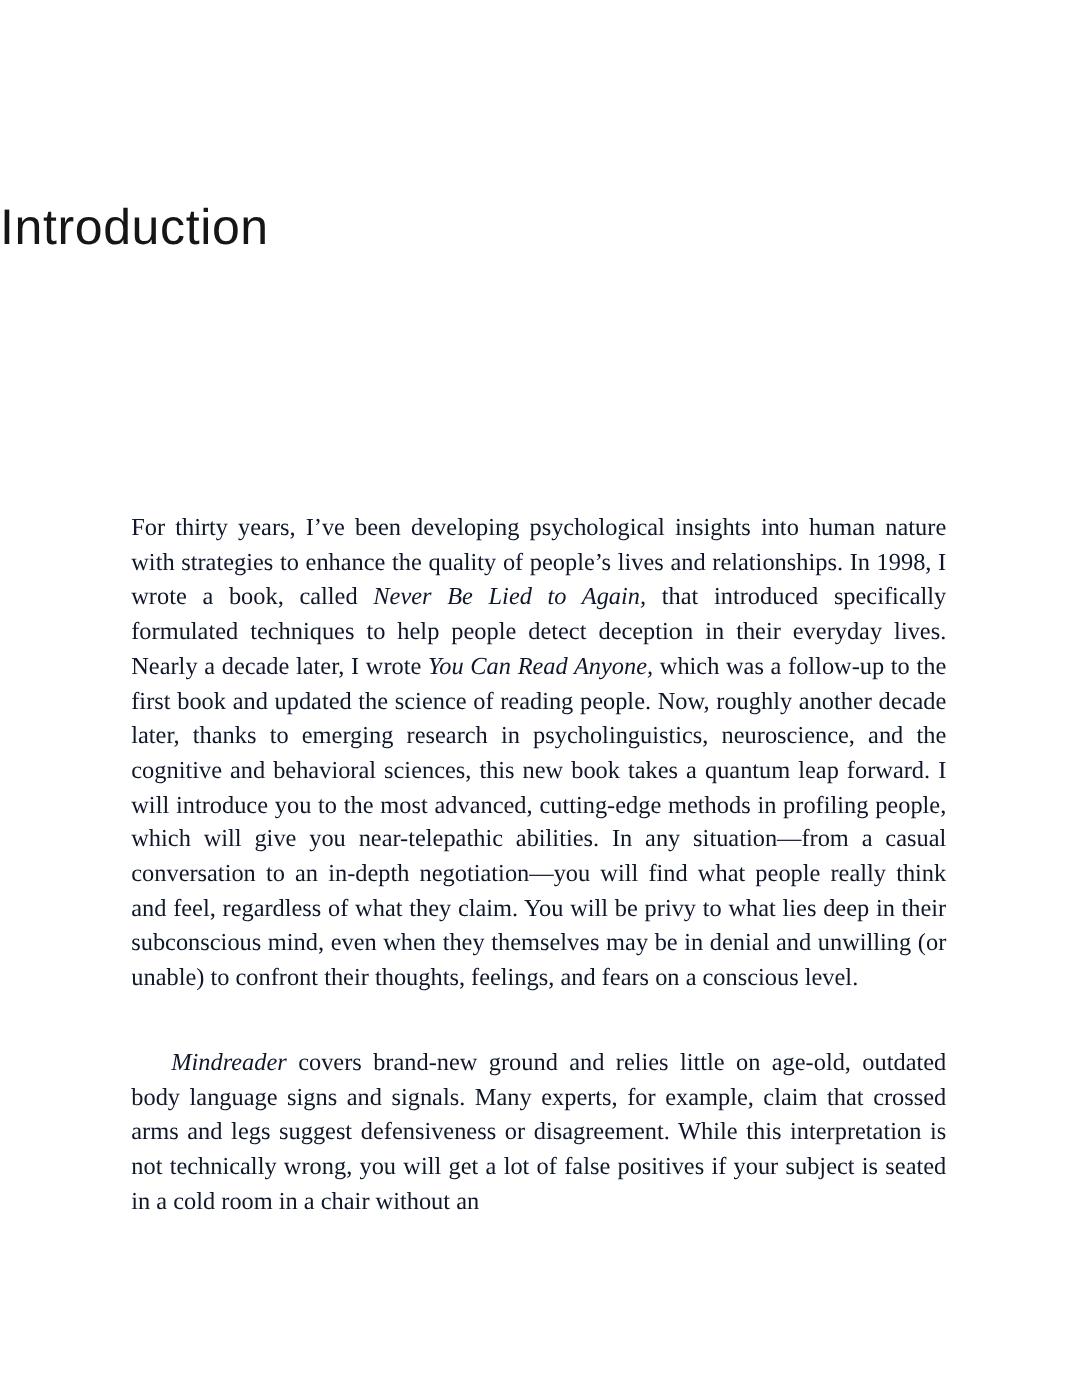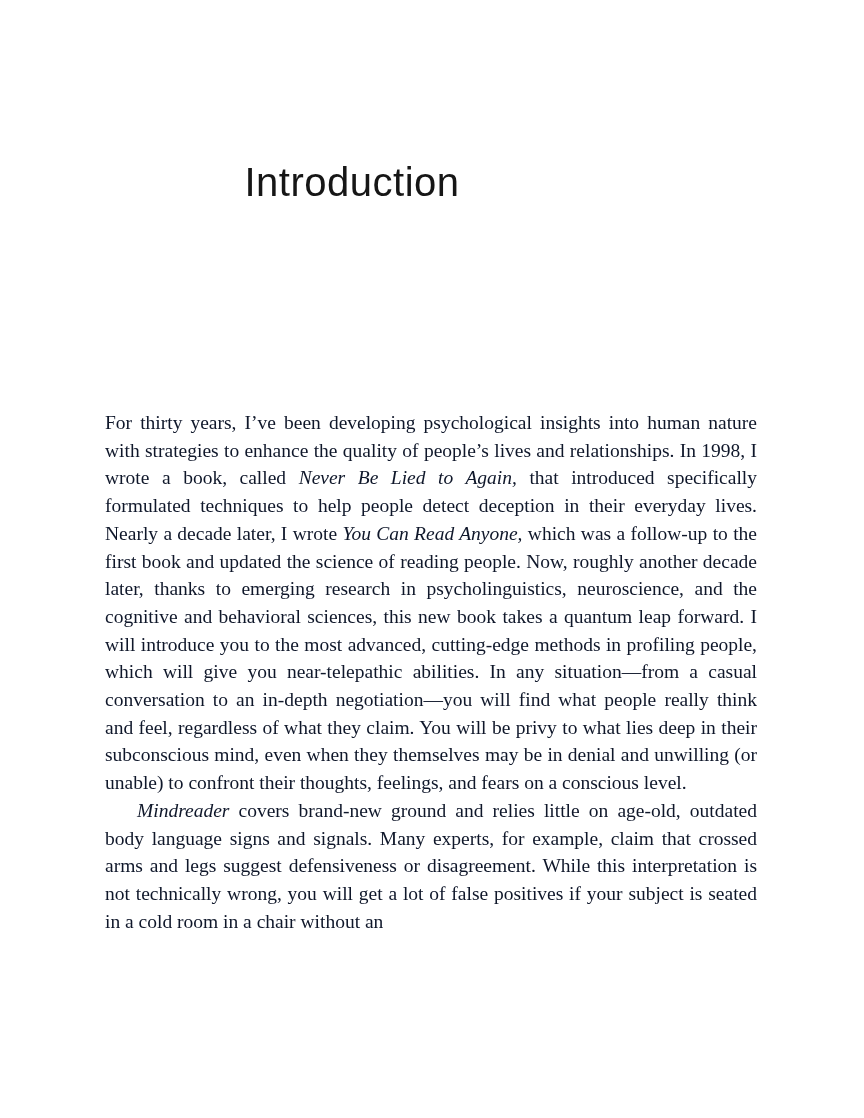--- a/index.html
+++ b/index.html
@@ -13,21 +13,20 @@
     height: 1118px;
     background: #ffffff;
     overflow: hidden;
   }
   .chapter-title {
     position: absolute;
     top: 160px;
     left: 0;
     width: 704px;
     margin: 0;
-    text-align: center;
     font-family: "Liberation Sans", "DejaVu Sans", sans-serif;
     font-weight: 400;
     font-size: 40px;
     letter-spacing: 0.5px;
     color: #161616;
   }
   .body-text {
     position: absolute;
     top: 409px;
     left: 105px;
@@ -38,20 +37,21 @@
     color: #0f172a;
     text-align: justify;
     text-justify: inter-word;
   }
   .body-text p {
     margin: 0;
     padding: 0;
   }
   .body-text p.indent {
     text-indent: 32px;
+    margin-top: 40px;
   }
   .italic {
     font-style: italic;
   }
 </style>
 </head>
 <body>
 
 <div class="page">
   <h1 class="chapter-title">Introduction</h1>

